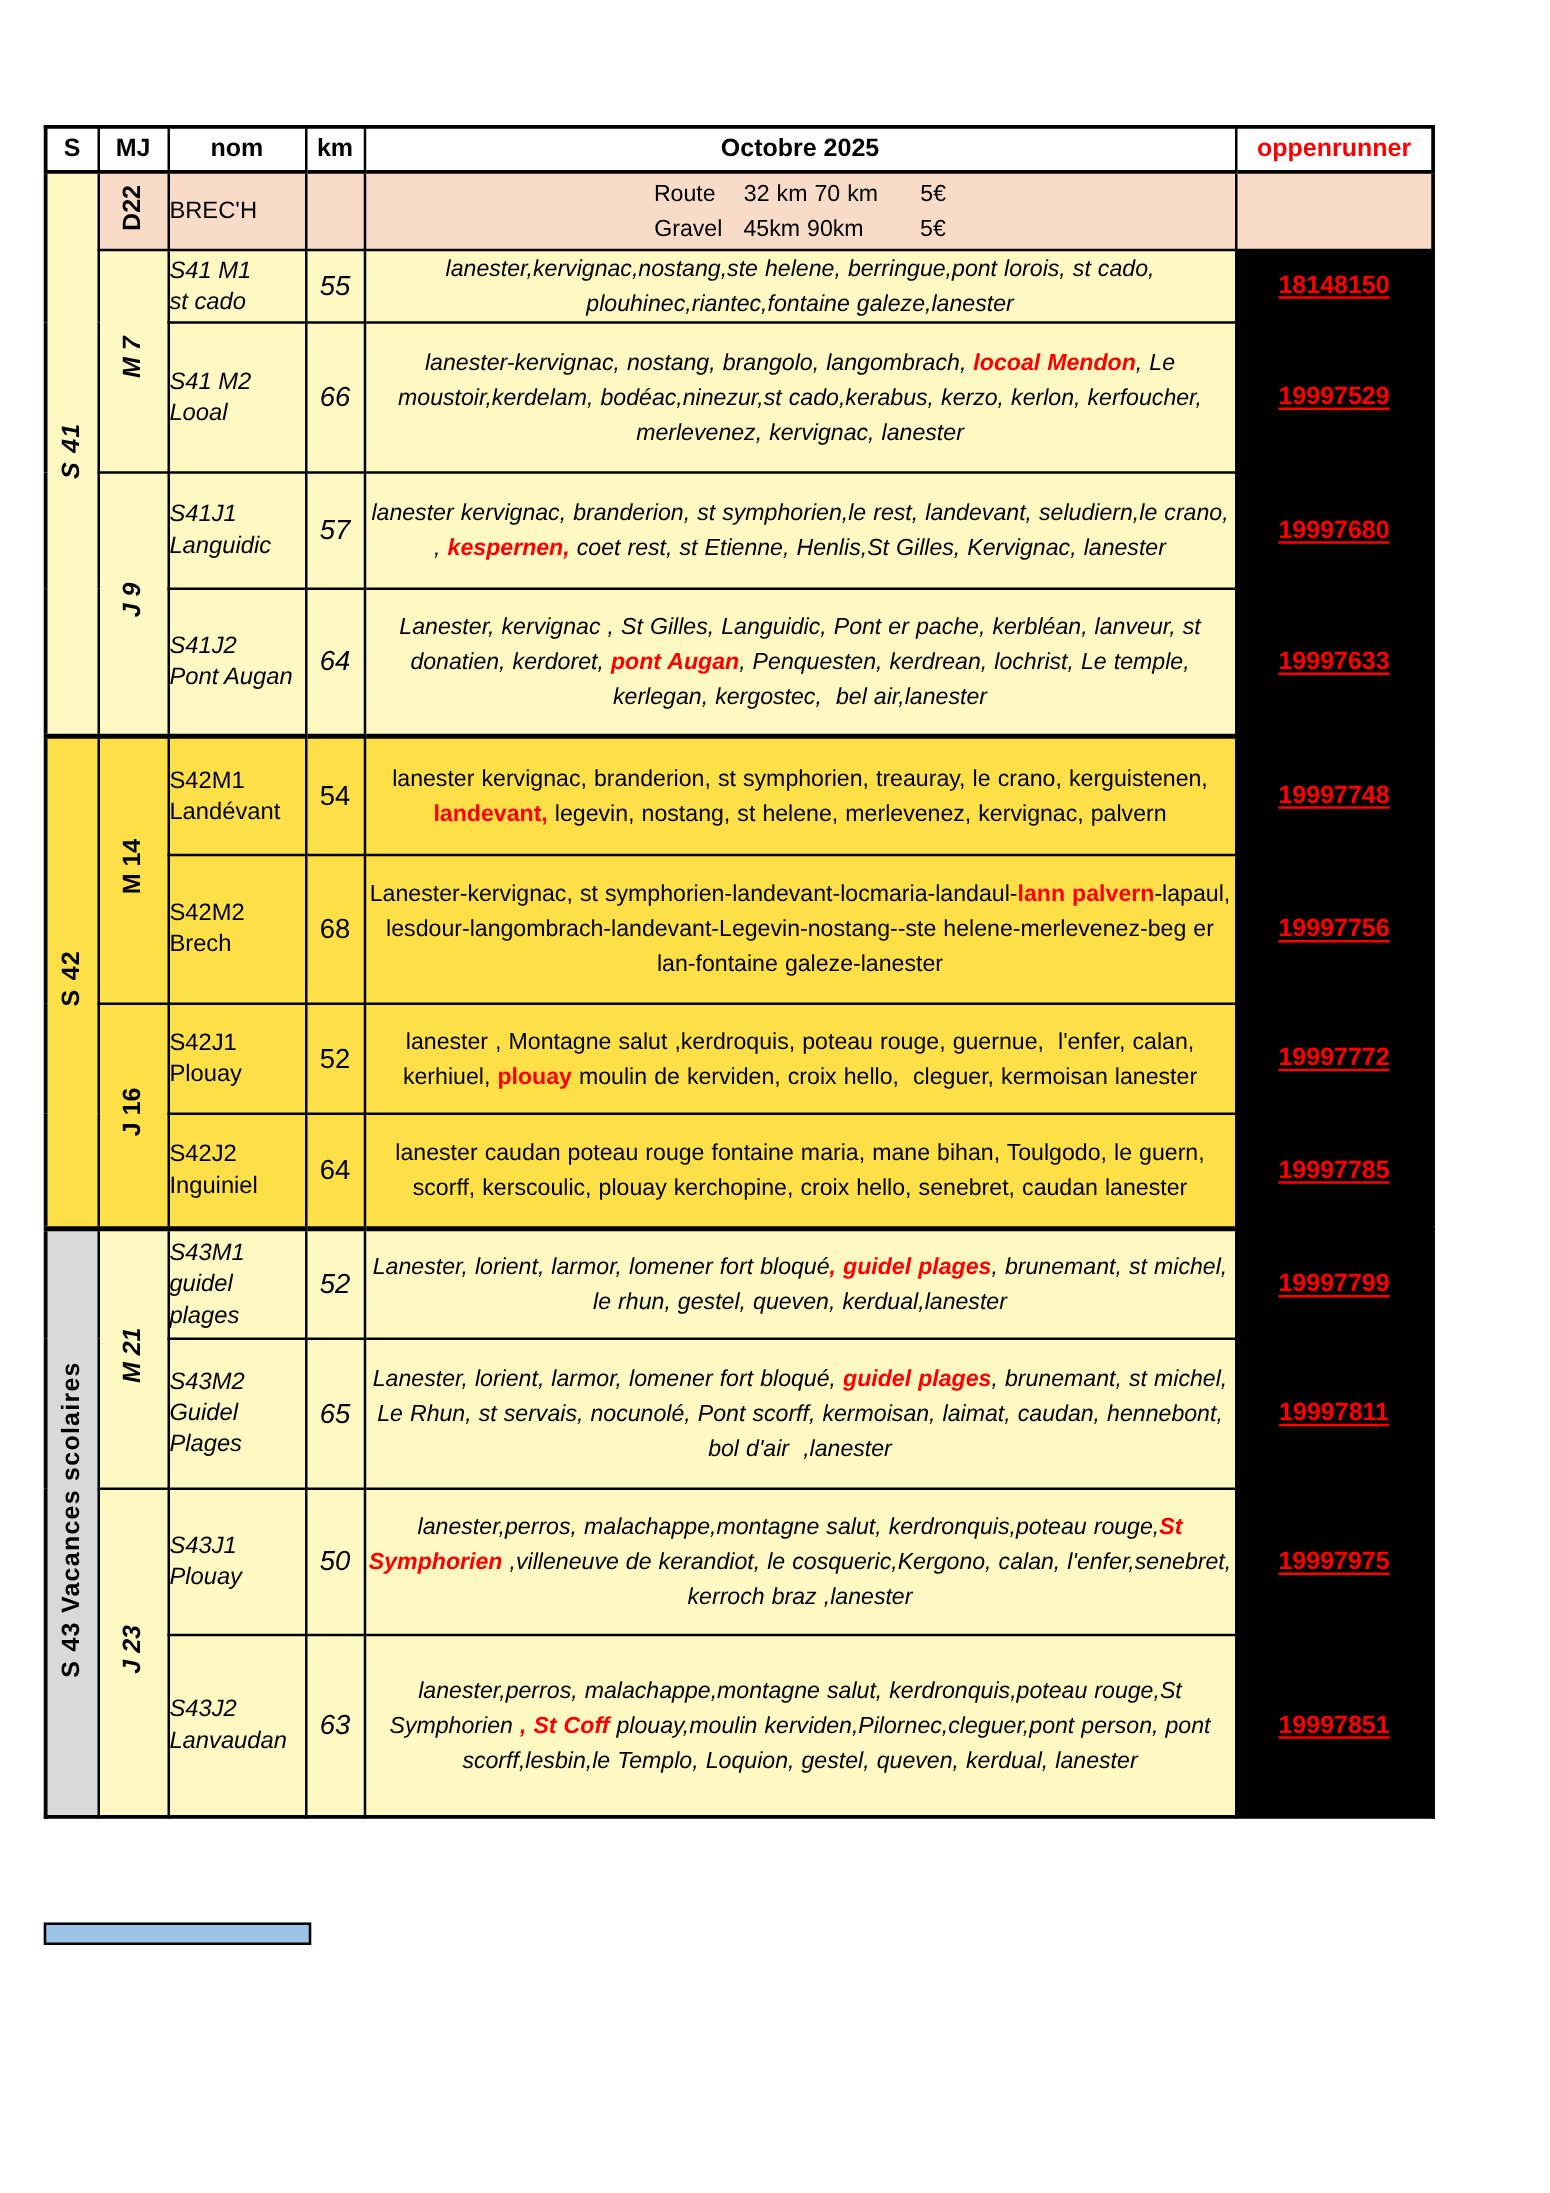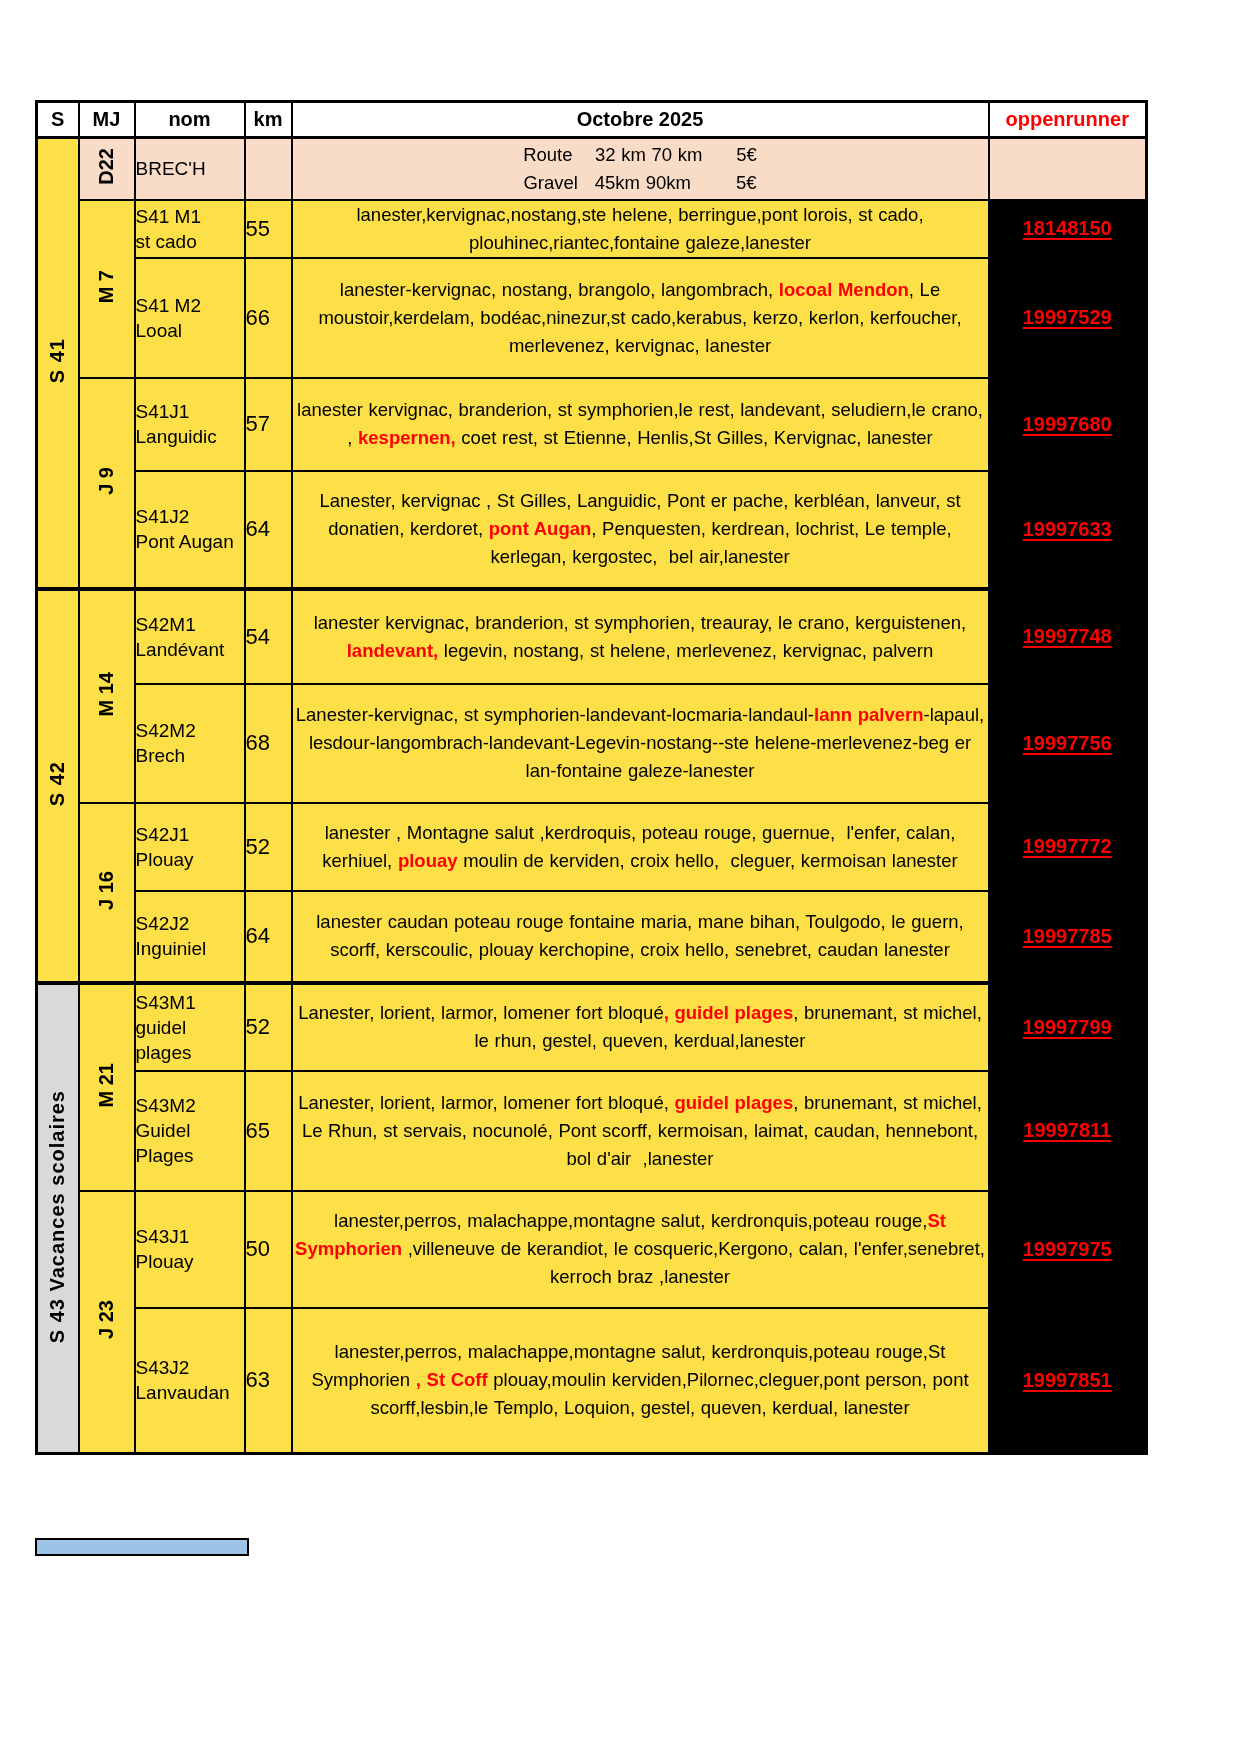--- a/index.html
+++ b/index.html
@@ -17,41 +17,41 @@
     width:1110px;
     border:3px solid #000;
   }
   table.sched td, table.sched th { border:2px solid #000; padding:0; vertical-align:middle; }
   table.sched th { border-bottom:3px solid #000; background:#fff; font-weight:bold; font-size:20px; text-align:center; }
   th.month { font-size:24px; }
   th.opr { color:#ff0000; font-size:20px; }
   tr.sec > td { border-top:4px solid #000; }
 
   
-  .bg-y { background:#fde047; }
+  .bg-y { background:#fef9c3;font-style:italic; }
   .bg-s { background:#f9dcc8; }
   .bg-b { background:#fde047; }
   .bg-g { background:#d9d9d9; }
   .bg-w { background:#000000; }
 
   
   .vtext {
     display:inline-block;
     writing-mode:vertical-rl;
     transform:rotate(180deg);
     font-weight:bold;
     white-space:nowrap;
   }
   td.wk  { text-align:center; }
   td.mjc { text-align:center; }
   .wk-label { font-size:20px; letter-spacing:1px; }
   .mj-label { font-size:20px; }
 
   td.nomc { text-align:left; font-size:19px; white-space:pre-line; line-height:25px; padding:2px 3px; }
-  td.kmc  { text-align:left; font-size:22px; }
+  td.kmc  { text-align:center; font-size:22px; }
   td.desc {
     text-align:center; font-size:18.5px; line-height:28px;
     padding:3px 8px; white-space:pre-wrap; word-spacing:0.5px;
   }
   td.desc .red { color:#ff0000; font-weight:bold; }
   td.lnk  { text-align:center; }
   a.rlink {
     color:#ff0000; font-weight:bold; font-size:20px;
     text-decoration:underline; cursor:pointer;
     text-underline-offset:3px;

